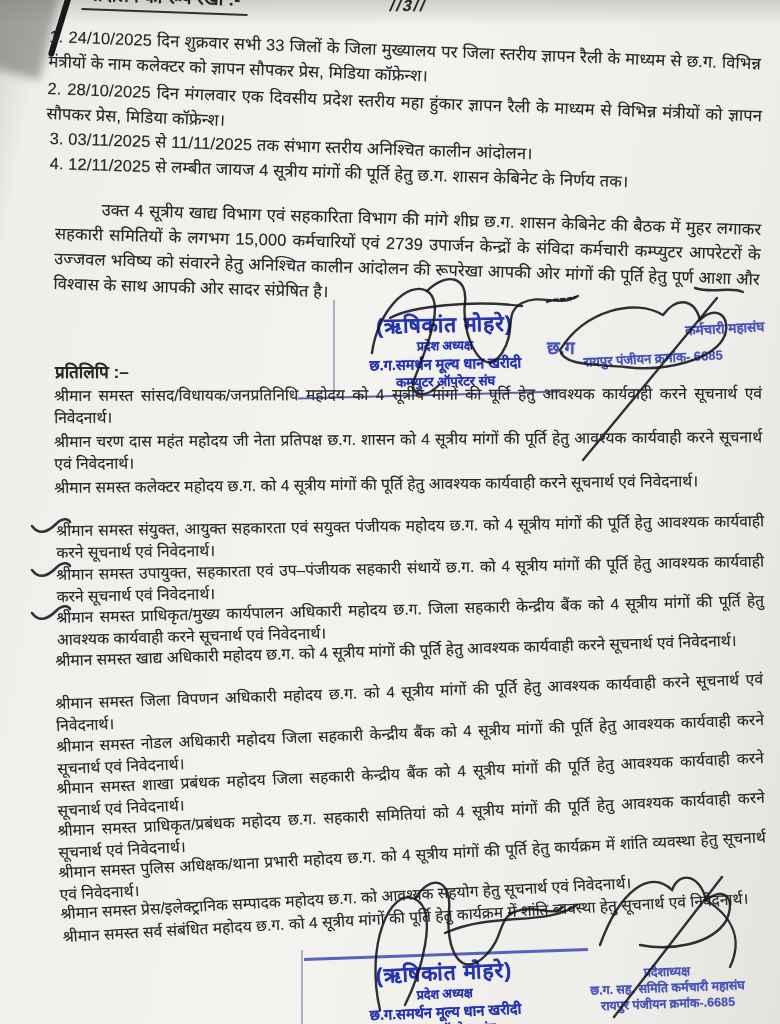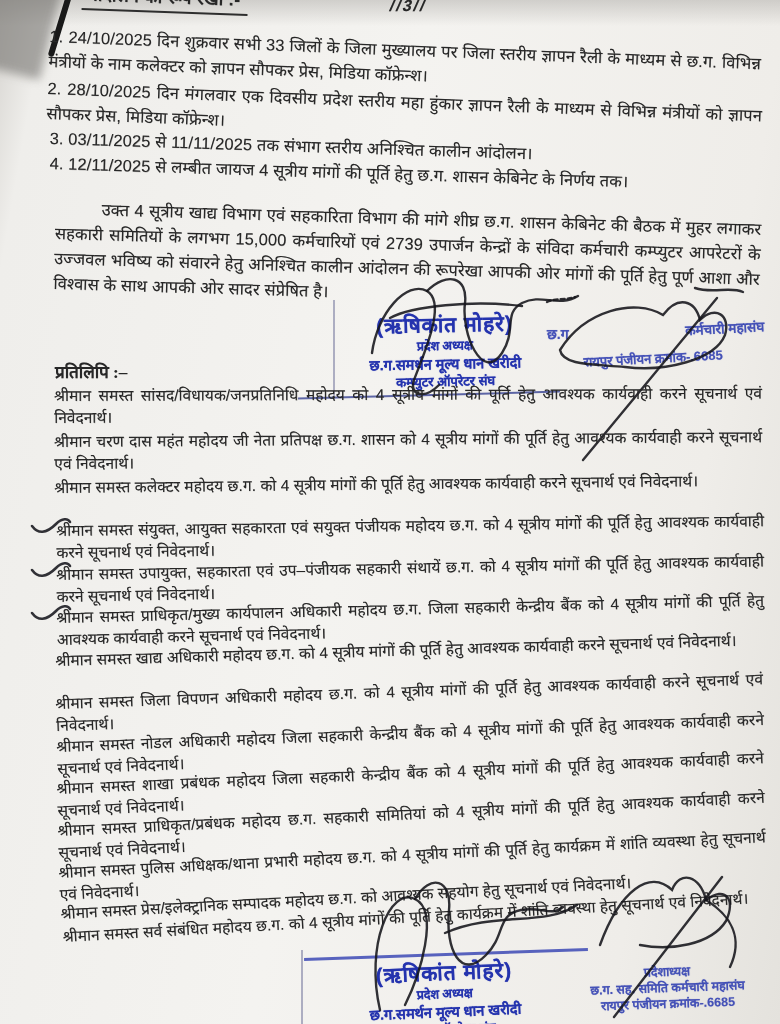--- a/index.html
+++ b/index.html
@@ -56,36 +56,36 @@
   <div class="o2">कम्प्युटर ऑपरेटर संघ</div>
 </div>
 
 <div class="abs" style="left:298px;top:394px;width:262px;height:2px;background:#1d2a86;opacity:.7;transform:rotate(-1.5deg);"></div>
 <div class="abs crease" style="left:333px;top:300px;width:1.5px;height:96px;"></div>
 
 <div class="abs stampB" style="left:540px;top:324px;width:225px;transform:rotate(-3deg);text-align:right;">
   <div style="font-size:13.5px;line-height:18px;">कर्मचारी महासंघ</div>
   <div style="font-size:13px;line-height:17px;padding-top:8px;text-align:center;">रायपुर पंजीयन क्रमांक-.6685</div>
 </div>
-<div class="abs stampB" style="left:547px;top:324px;font-size:14px;">छ.ग</div>
+<div class="abs stampB" style="left:547px;top:335px;font-size:18px;">छ.ग</div>
 
 <svg class="abs sig" style="left:352px;top:258px;" width="230" height="150" viewBox="0 0 230 150">
   <path d="M20,95 C25,55 55,22 75,33 C95,45 72,95 62,122 C57,137 72,142 87,127"></path>
   <path d="M75,33 C95,13 116,19 113,45 C109,75 130,125 150,95 C165,72 151,55 170,45 C190,35 206,50 226,38"></path>
   <path d="M38,60 C60,48 120,42 170,48"></path>
 </svg>
 
 <svg class="abs sig" style="left:545px;top:280px;" width="220" height="190" viewBox="0 0 220 190">
   <path d="M15,70 C40,30 90,18 118,35 C133,15 150,20 155,40 C170,25 186,35 180,55 C170,80 120,92 80,87 C50,84 18,86 15,70"></path>
   <path d="M150,8 C168,14 185,6 198,12"></path>
   <line x1="172" y1="18" x2="38" y2="180"></line>
   <path d="M2,22 C10,18 22,20 30,17" stroke-dasharray="4,3"></path>
 </svg>
 
-<div class="abs ink" style="left:55px;top:360px;font-size:17px;font-weight:bold;font-family:Liberation Serif, serif;">प्रतिलिपि :–</div>
+<div class="abs ink" style="left:55px;top:360px;font-size:17px;font-weight:bold;">प्रतिलिपि :–</div>
 
 <div class="abs ink copytxt" style="left:54px;top:385px;width:708px;transform:rotate(-0.2deg);transform-origin:left top;">श्रीमान समस्त सांसद/विधायक/जनप्रतिनिधि महोदय को 4 सूत्रीय मांगों की पूर्ति हेतु आवश्यक कार्यवाही करने सूचनार्थ एवं निवेदनार्थ।</div>
 <div class="abs ink copytxt" style="left:54px;top:431px;width:708px;transform:rotate(-0.4deg);transform-origin:left top;">श्रीमान चरण दास महंत महोदय जी नेता प्रतिपक्ष छ.ग. शासन को 4 सूत्रीय मांगों की पूर्ति हेतु आवश्यक कार्यवाही करने सूचनार्थ एवं निवेदनार्थ।</div>
 <div class="abs ink copytxt" style="left:54px;top:477px;width:708px;transform:rotate(-0.6deg);transform-origin:left top;">श्रीमान समस्त कलेक्टर महोदय छ.ग. को 4 सूत्रीय मांगों की पूर्ति हेतु आवश्यक कार्यवाही करने सूचनार्थ एवं निवेदनार्थ।</div>
 <div class="abs ink copytxt" style="left:56px;top:520px;width:708px;transform:rotate(-0.8deg);transform-origin:left top;">श्रीमान समस्त संयुक्त, आयुक्त सहकारता एवं सयुक्त पंजीयक महोदय छ.ग. को 4 सूत्रीय मांगों की पूर्ति हेतु आवश्यक कार्यवाही करने सूचनार्थ एवं निवेदनार्थ।</div>
 <div class="abs ink copytxt" style="left:56px;top:564px;width:708px;transform:rotate(-1.1deg);transform-origin:left top;">श्रीमान समस्त उपायुक्त, सहकारता एवं उप–पंजीयक सहकारी संथायें छ.ग. को 4 सूत्रीय मांगों की पूर्ति हेतु आवश्यक कार्यवाही करने सूचनार्थ एवं निवेदनार्थ।</div>
 <div class="abs ink copytxt" style="left:56px;top:607px;width:708px;transform:rotate(-1.4deg);transform-origin:left top;">श्रीमान समस्त प्राधिकृत/मुख्य कार्यपालन अधिकारी महोदय छ.ग. जिला सहकारी केन्द्रीय बैंक को 4 सूत्रीय मांगों की पूर्ति हेतु आवश्यक कार्यवाही करने सूचनार्थ एवं निवेदनार्थ।</div>
 <div class="abs ink copytxt" style="left:55px;top:650px;width:708px;transform:rotate(-1.7deg);transform-origin:left top;">श्रीमान समस्त खाद्य अधिकारी महोदय छ.ग. को 4 सूत्रीय मांगों की पूर्ति हेतु आवश्यक कार्यवाही करने सूचनार्थ एवं निवेदनार्थ।</div>
 <div class="abs ink copytxt" style="left:55px;top:693px;width:708px;transform:rotate(-2deg);transform-origin:left top;">श्रीमान समस्त जिला विपणन अधिकारी महोदय छ.ग. को 4 सूत्रीय मांगों की पूर्ति हेतु आवश्यक कार्यवाही करने सूचनार्थ एवं निवेदनार्थ।</div>
 <div class="abs ink copytxt" style="left:56px;top:736px;width:708px;transform:rotate(-2.2deg);transform-origin:left top;">श्रीमान समस्त नोडल अधिकारी महोदय जिला सहकारी केन्द्रीय बैंक को 4 सूत्रीय मांगों की पूर्ति हेतु आवश्यक कार्यवाही करने सूचनार्थ एवं निवेदनार्थ।</div>

